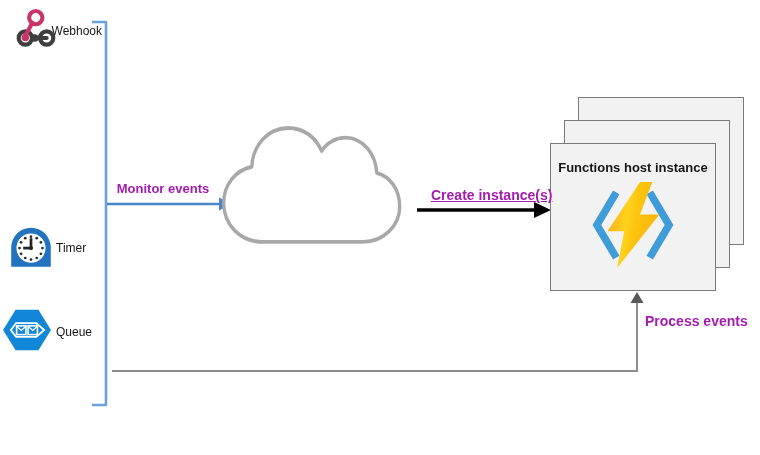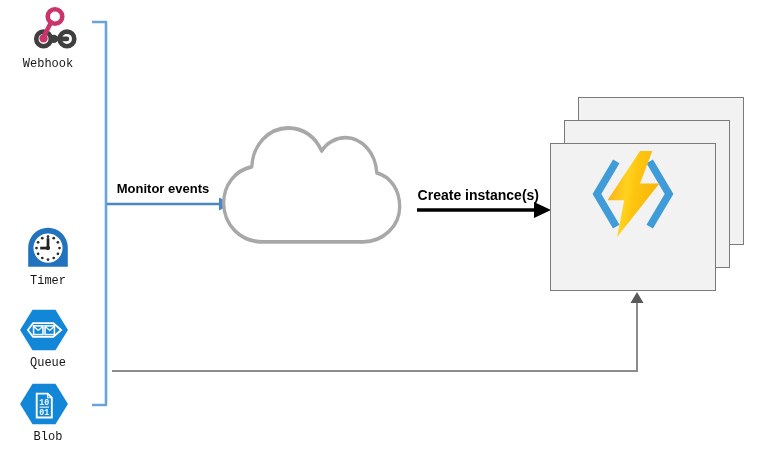--- a/index.html
+++ b/index.html
@@ -1,29 +1,29 @@
 <!DOCTYPE html>
 <html><head>
 <meta charset="utf-8">
 <style>
   html,body { margin:0; padding:0; background:#ffffff; }
   body { width:760px; height:455px; font-family:"Liberation Sans", sans-serif; }
   .canvas { position:relative; width:760px; height:455px; background:#ffffff; overflow:hidden; }
   .layer  { position:absolute; left:0; top:0; width:760px; height:455px; }
 
   
-  .src { position:absolute; left:0; width:96px; display:flex; flex-direction:column; align-items:center;font-family:Liberation Mono, monospace; }
+  .src { position:absolute; left:6px; width:96px; display:flex; flex-direction:row; align-items:center; }
   .src .cap { font-size:12px; color:#161616; margin-top:3px; white-space:nowrap; }
   .shift-r { position:relative; left:7px; }
   .shift-l { position:relative; left:-4px; }
 
   
-  .lbl { position:absolute; font-weight:bold; color:#000000; white-space:nowrap; }
+  .lbl { position:absolute; font-weight:bold; color:#a21caf; white-space:nowrap; }
   .lbl-monitor { left:100px; top:181px; width:126px; text-align:center; font-size:13px; }
-  .lbl-create  { left:405px; top:187px; width:134px; text-align:right; font-size:14px; }
+  .lbl-create  { left:431px; top:187px; width:134px; text-align:left; font-size:14px;text-decoration:underline; }
   .lbl-process { left:645px; top:313px; font-size:14px; }
 
   
   .cloud-svg { position:absolute; left:207px; top:111px; width:200px; height:160px; }
   .cloud-label { position:absolute; left:232px; top:190px; width:160px; text-align:center;
                  font-size:21px; color:#1c1c1c; }
 
   
   .hostbox { position:absolute; width:166px; height:148px; background:#f2f2f2;
              border:1.5px solid #7a7a7a; box-sizing:border-box; }
@@ -98,52 +98,43 @@
       <polygon points="1,22 13,2.5 35,2.5 47,22 35,41.5 13,41.5" fill="#1287d8"></polygon>
       <path d="M8.5,22 L13.5,15.5 H33 L40.5,22 L33,28.5 H13.5 Z" stroke="#ffffff" stroke-width="1.7" fill="none"></path>
       <rect x="14" y="18" width="9" height="8.4" stroke="#ffffff" stroke-width="1.5" fill="none"></rect>
       <path d="M14,18.5 L18.5,22.4 L23,18.5" stroke="#ffffff" stroke-width="1.3" fill="none"></path>
       <rect x="25" y="18" width="9" height="8.4" stroke="#ffffff" stroke-width="1.5" fill="none"></rect>
       <path d="M25,18.5 L29.5,22.4 L34,18.5" stroke="#ffffff" stroke-width="1.3" fill="none"></path>
     </svg>
     <div class="cap">Queue</div>
   </div>
 
-  <div class="src" style="top:381px">
-    <svg class="shift-l" width="50" height="46" viewBox="0 0 48 44">
-      <polygon points="1,22 13,2.5 35,2.5 47,22 35,41.5 13,41.5" fill="#1287d8"></polygon>
-      <path d="M17,12 H27.5 L31.5,16 V35 H17 Z" stroke="#ffffff" stroke-width="1.8" fill="none"></path>
-      <path d="M27.5,12 V16 H31.5" stroke="#ffffff" stroke-width="1.1" fill="none"></path>
-      <text x="24.2" y="23.2" text-anchor="middle" class="blob-glyph">10</text>
-      <path d="M19.8,25 H28.8" stroke="#ffffff" stroke-width="1" fill="none"></path>
-      <text x="24.2" y="32.4" text-anchor="middle" class="blob-glyph">01</text>
-    </svg>
-    <div class="cap">Blob</div>
-  </div>
 
   <svg class="cloud-svg" viewBox="0 0 192 132" preserveAspectRatio="none">
     <path d="M150,108 H54 C32,108 16,94 16,76 C16,61 27,49 43,46 C44,28 59,14 78,14
              C92,14 104,21 110,33 C115,26 124,22 133,22 C149,22 162,35 163,51
              C176,54 185,65 185,79 C185,95 169,108 150,108 Z" fill="#ffffff" stroke="#a8a8a8" stroke-width="3.2" stroke-linejoin="round"></path>
   </svg>
 
   <div class="hostbox" style="left:578px; top:97px"></div>
   <div class="hostbox" style="left:564px; top:120px"></div>
   <div class="hostbox front" style="left:550px; top:143px">
+    <div class="host-title">Functions host instance</div>
     <svg class="fn-logo" width="90" height="88" viewBox="0 0 100 100">
       <defs>
         <linearGradient id="boltg" x1="0" y1="0" x2="1" y2="0.25">
           <stop offset="0" stop-color="#f9a61a"></stop>
           <stop offset="0.45" stop-color="#ffd21e"></stop>
           <stop offset="0.6" stop-color="#fdc50f"></stop>
           <stop offset="1" stop-color="#f9b60b"></stop>
         </linearGradient>
       </defs>
       <path d="M31,13 L9,50 L31,87" stroke="#3f9cd8" stroke-width="8.5" fill="none"></path>
       <path d="M69,13 L91,50 L69,87" stroke="#3f9cd8" stroke-width="8.5" fill="none"></path>
       <path d="M58,1 L21,57 H40 L32,99 L80,38 H58 L72,1 Z" fill="url(#boltg)"></path>
     </svg>
   </div>
 
   <div class="lbl lbl-monitor">Monitor events</div>
   <div class="lbl lbl-create">Create instance(s)</div>
+  <div class="lbl lbl-process">Process events</div>
 
 </div>
 
 </body></html>

